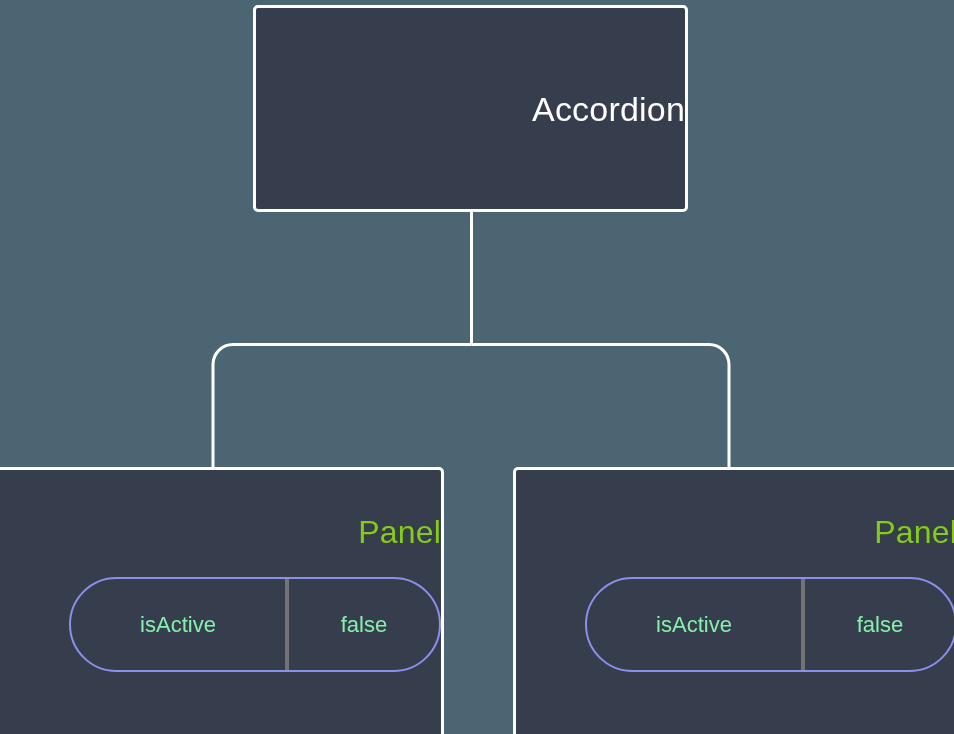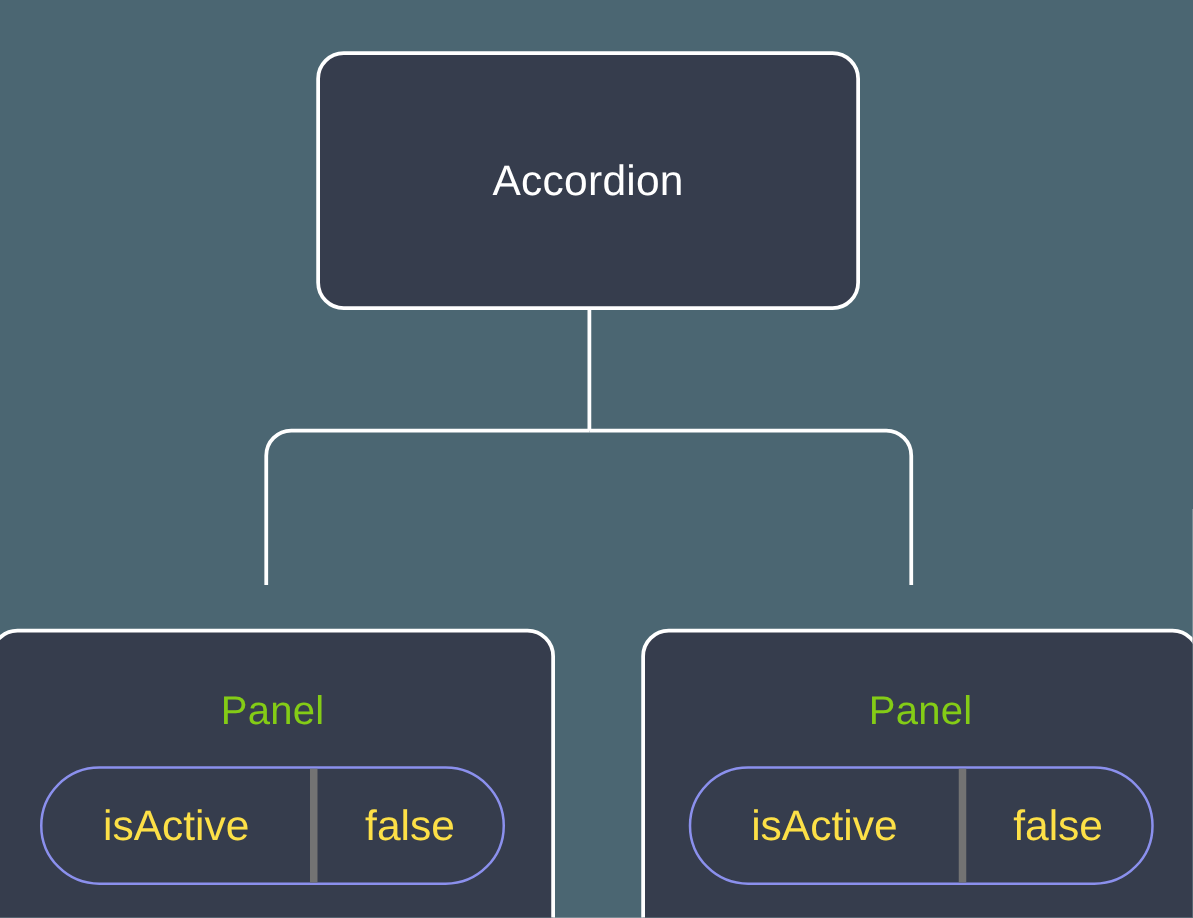--- a/index.html
+++ b/index.html
@@ -30,25 +30,24 @@
     height: 734px;
     pointer-events: none;
   }
 
   
   .node {
     position: absolute;
     box-sizing: border-box;
     background: #363d4d;
     border: 3px solid #ffffff;
-    border-radius: 22px;
+    border-radius: 5px;
     display: flex;
     flex-direction: column;
-    align-items: center;
-    margin-top: 36px;
+    align-items: flex-end;
   }
 
   
   #node-root {
     left: 253px;
     top: 5px;
     width: 435px;
     height: 207px;
     justify-content: center;
   }
@@ -92,32 +91,32 @@
     border-radius: 48px;
     display: flex;
     align-items: stretch;
     background: transparent;
   }
   .pill-key,
   .pill-value {
     display: flex;
     align-items: center;
     justify-content: center;
-    color: #fde047;
-    font-size: 34px;
+    color: #86efac;
+    font-size: 22px;
     font-weight: 400;
     line-height: 1;
     box-sizing: border-box;
   }
   .pill-key {
     width: 214px;
   }
   .pill-value {
     width: 154px;
-    border-left: 6px solid #737373;
+    border-left: 4px solid #737373;
   }
 
   
   #node-panel-0 .state-pill {
     margin-left: 0px;
   }
   #node-panel-1 .state-pill {
     margin-left: 0px;
   }
 </style>

